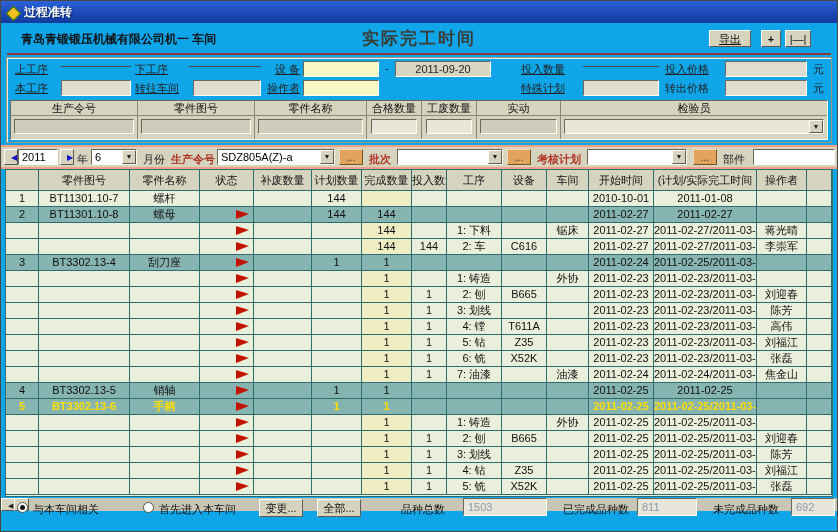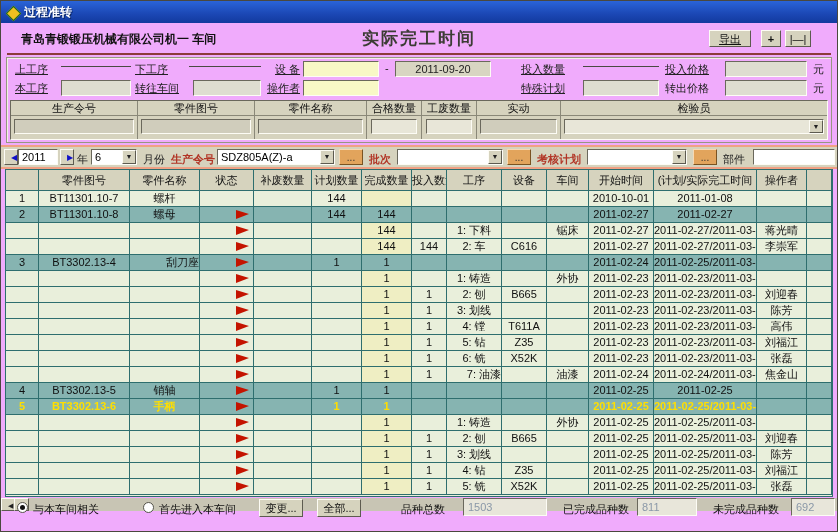--- a/index.html
+++ b/index.html
@@ -7,21 +7,21 @@
   .window{position:relative;width:838px;height:532px;background:#d6d3be;overflow:hidden;
           border:1px solid #4a483e;}
   
   .titlebar{position:absolute;top:0;left:0;right:0;height:22px;
             background:linear-gradient(to bottom,#2a64d8 0%,#1b47b4 60%,#123a9e 100%);
             display:flex;align-items:center;padding-left:5px;}
   .titlebar .ticon{width:13px;height:13px;position:relative;margin-right:5px;}
   .titlebar .ticon:before{content:"";position:absolute;left:2px;top:2px;width:9px;height:9px;
             background:#f0c020;border:1px solid #1a6a1a;transform:rotate(45deg);}
   .titlebar .ttext{color:#fff;font-weight:bold;font-size:12px;text-shadow:1px 1px 0 #0a2560;}
-  .client{position:absolute;top:22px;left:0;right:0;bottom:0;background:#f0abfc;}
+  .client{position:absolute;top:22px;left:0;right:0;bottom:0;background:#0ea5e9;}
 
   
   .company{position:absolute;left:20px;top:8px;font-size:12px;font-weight:bold;color:#111;}
   .pagetitle{position:absolute;left:0;right:0;top:4px;text-align:center;font-size:17px;
              font-weight:bold;color:#3c3c34;letter-spacing:2px;}
   .hbtn{position:absolute;top:7px;height:17px;font-size:11px;line-height:14px;text-align:center;
         background:#d6d3be;border:1px solid;border-color:#fdfcf5 #5d5b50 #5d5b50 #fdfcf5;
         color:#111;padding:0 2px;cursor:default;}
   .redline{position:absolute;top:30px;left:6px;right:6px;height:2px;background:#8b3a3a;}
 
@@ -305,21 +305,21 @@
             <div class="tcell" style="width: 45px;">C616</div>
             <div class="tcell" style="width: 42px;"></div>
             <div class="tcell" style="width: 65px;">2011-02-27</div>
             <div class="tcell" style="width: 103px;">2011-02-27/2011-03-16</div>
             <div class="tcell" style="width: 50px;">李崇军</div>
             <div class="tcell" style="flex: 1 1 0%;"></div>
           </div>
           <div class="trow teal">
             <div class="tcell" style="width: 33px;">3</div>
             <div class="tcell" style="width: 91px;">BT3302.13-4</div>
-            <div class="tcell" style="width: 70px; text-align: right;">刮刀座</div>
+            <div class="tcell" style="width: 70px;">刮刀座</div>
             <div class="tcell" style="width: 54px; text-align: right; padding-right: 4px;"><span class="flag"></span></div>
             <div class="tcell" style="width: 58px;"></div>
             <div class="tcell" style="width: 50px;">1</div>
             <div class="tcell done" style="width: 50px;">1</div>
             <div class="tcell" style="width: 35px;"></div>
             <div class="tcell" style="width: 55px;"></div>
             <div class="tcell" style="width: 45px;"></div>
             <div class="tcell" style="width: 42px;"></div>
             <div class="tcell" style="width: 65px;">2011-02-24</div>
             <div class="tcell" style="width: 103px;">2011-02-25/2011-03-19</div>
@@ -430,21 +430,21 @@
           </div>
           <div class="trow pale">
             <div class="tcell" style="width: 33px;"></div>
             <div class="tcell" style="width: 91px;"></div>
             <div class="tcell" style="width: 70px;"></div>
             <div class="tcell" style="width: 54px; text-align: right; padding-right: 4px;"><span class="flag"></span></div>
             <div class="tcell" style="width: 58px;"></div>
             <div class="tcell" style="width: 50px;"></div>
             <div class="tcell done" style="width: 50px;">1</div>
             <div class="tcell" style="width: 35px;">1</div>
-            <div class="tcell" style="width: 55px; text-align: right;">7: 油漆</div>
+            <div class="tcell" style="width: 55px;">7: 油漆</div>
             <div class="tcell" style="width: 45px;"></div>
             <div class="tcell" style="width: 42px;">油漆</div>
             <div class="tcell" style="width: 65px;">2011-02-24</div>
             <div class="tcell" style="width: 103px;">2011-02-24/2011-03-19</div>
             <div class="tcell" style="width: 50px;">焦金山</div>
             <div class="tcell" style="flex: 1 1 0%;"></div>
           </div>
           <div class="trow teal">
             <div class="tcell" style="width: 33px;">4</div>
             <div class="tcell" style="width: 91px;">BT3302.13-5</div>

